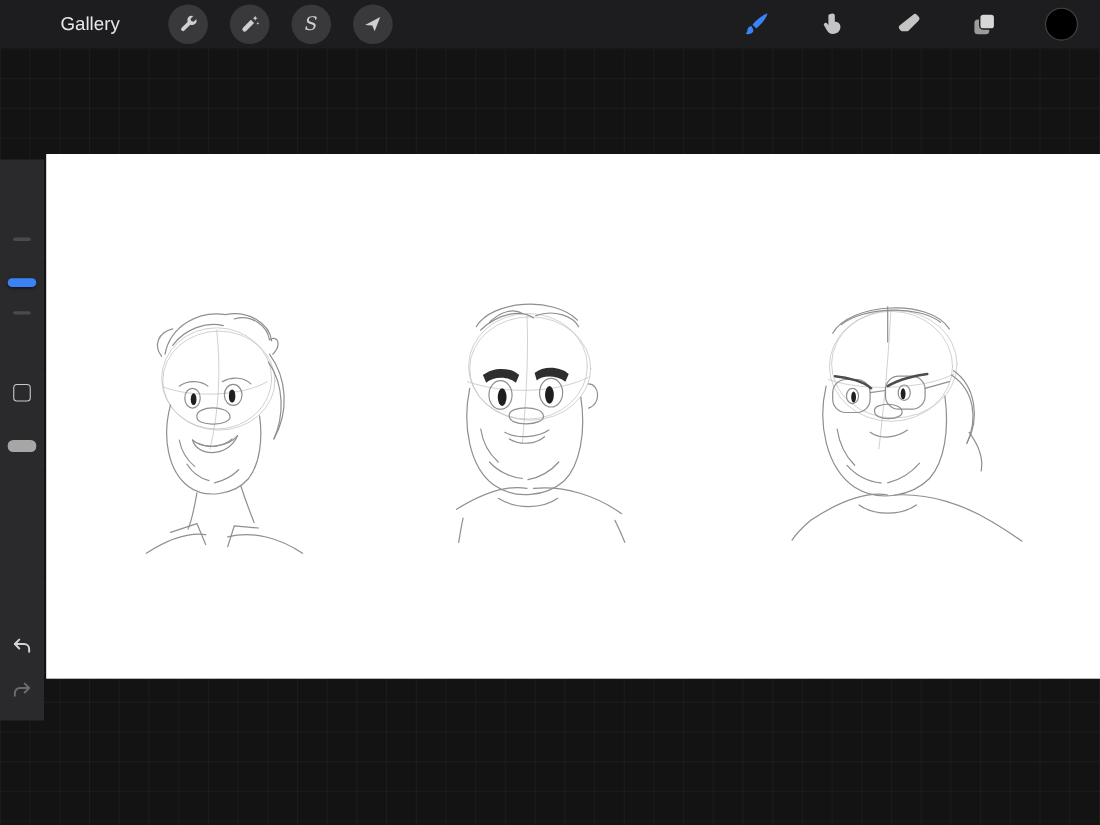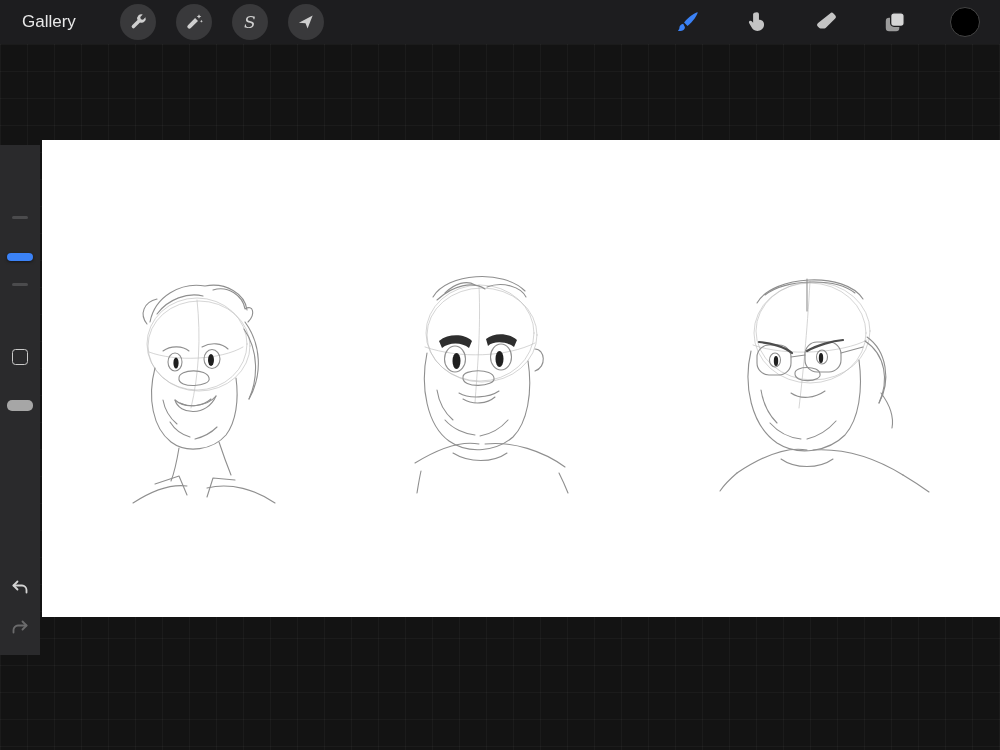--- a/index.html
+++ b/index.html
@@ -4,21 +4,21 @@
 <style>
   * { margin:0; padding:0; box-sizing:border-box; }
   html,body { width:1000px; height:750px; overflow:hidden; background:#121212;
               font-family:"Liberation Sans", sans-serif; }
   .app { position:relative; width:1000px; height:750px; }
 
   
   .topbar { position:absolute; top:0; left:0; right:0; height:44px; background:#1d1d1f;
             display:flex; align-items:center; justify-content:space-between;
             padding:0 14px 0 22px; z-index:10; }
-  .topbar-left { display:flex; align-items:center; gap:20px; }
+  .topbar-left { display:flex; align-items:center; gap:20px;margin-left:33px; }
   .gallery-label { color:#e8e8e8; font-size:17px; margin-right:24px; cursor:default; }
   .tool-circle { width:36px; height:36px; border-radius:50%; background:#39393b;
                  display:flex; align-items:center; justify-content:center; }
   .tool-circle svg { width:20px; height:20px; }
   .sel-s { font-family:"DejaVu Serif", serif; font-style:italic; font-size:17px; color:#cfcfcf; }
   .topbar-right { display:flex; align-items:center; gap:42px; padding-right:6px; }
   .flat-tool { width:27px; height:27px; display:flex; align-items:center; justify-content:center; }
   .flat-tool svg { width:26px; height:26px; }
   .color-swatch { width:30px; height:30px; border-radius:50%; border:1px solid #454545; }
 

